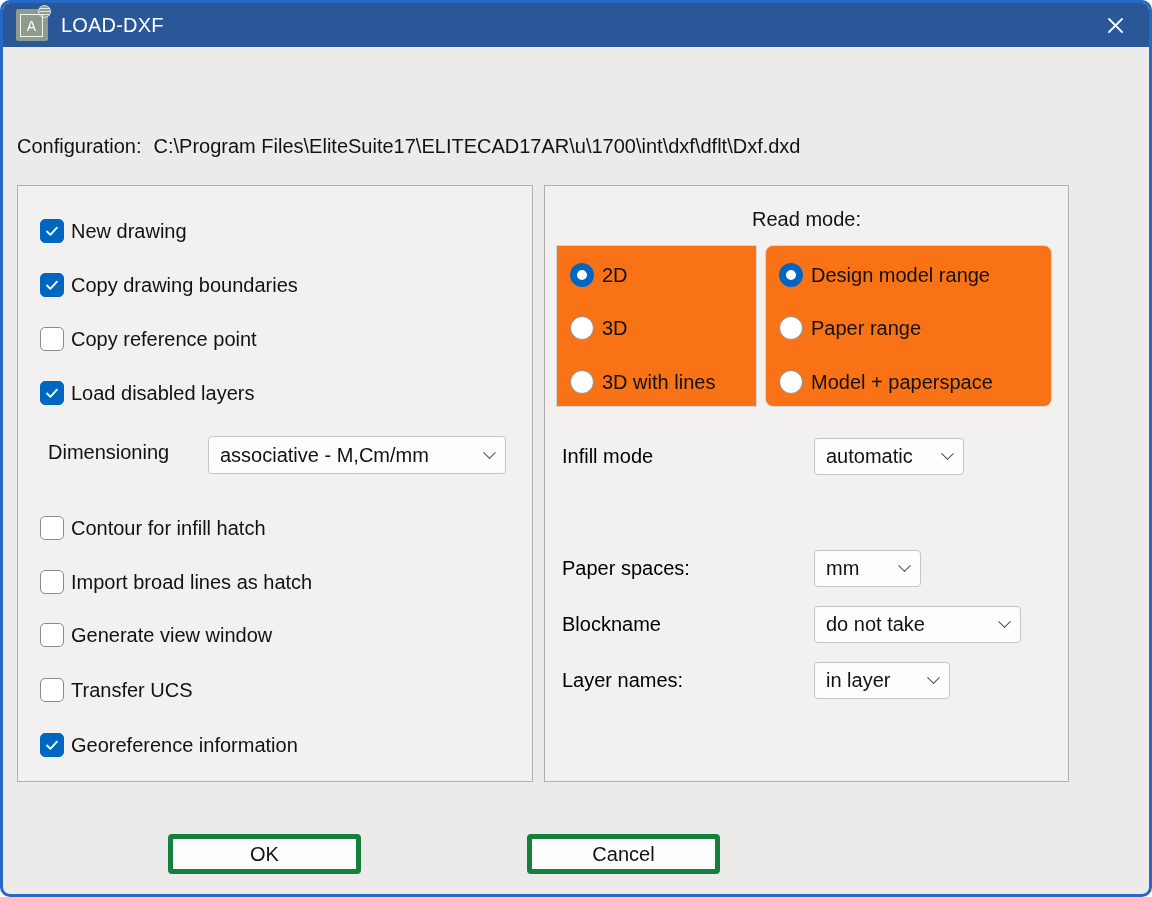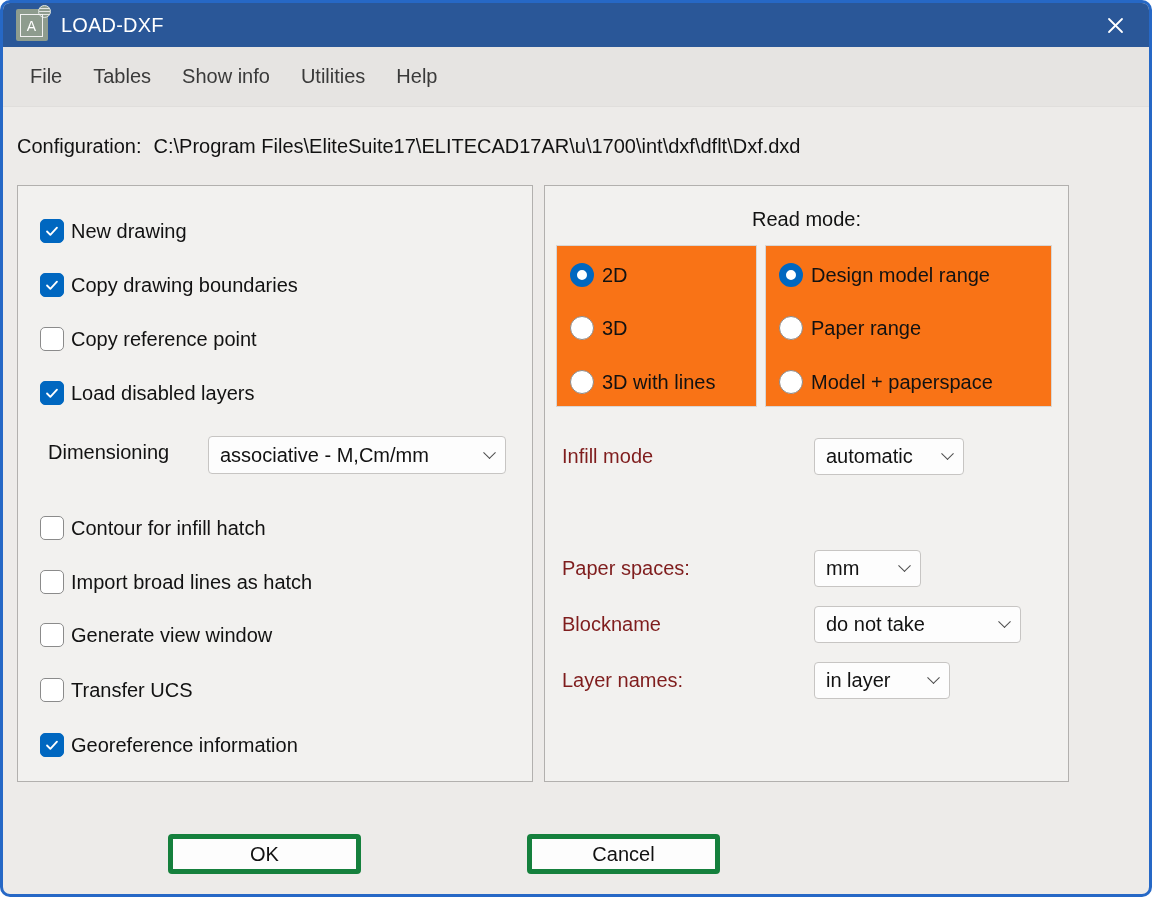--- a/index.html
+++ b/index.html
@@ -73,32 +73,32 @@
   }
   .dim-select { position:absolute; left:190px; top:250px; width:298px; height:38px;gap:15px; }
   .chevron { width:9px; height:9px; border-right:1.8px solid #4e4e4e; border-bottom:1.8px solid #4e4e4e;
              transform:rotate(45deg) translate(-2px,-2px); flex:0 0 auto; margin-left:8px; }
 
   
   .read-mode-title { position:absolute; left:0; right:0; top:22px; text-align:center;
                      font-size:20px; color:#121212; }
   .radio-box { position:absolute; top:59px; height:162px; background:#f97316; border:1px solid #d8d6d4; }
   .radio-box-1 { left:11px;  width:201px; }
-  .radio-box-2 { left:220px; width:287px; }
+  .radio-box-2 { left:220px; width:287px;border-radius:8px; }
   .radio-row { position:absolute; left:13px; display:flex; align-items:center; gap:8px; height:24px; cursor:pointer; }
   .radio {
     width:24px; height:24px; border-radius:50%; background:#ffffff;
     border:1.5px solid #8b8b8b; flex:0 0 auto;
   }
   .radio.selected { border:7px solid #0067c0; }
   .radio-label { font-size:20px; color:#121212; white-space:nowrap; }
 
   
   .set-row { position:absolute; left:17px; right:12px; height:37px; display:flex; align-items:center; }
-  .set-label { font-size:20px; color:#7f1d1d; }
+  .set-label { font-size:20px; color:#000000; }
   .set-select { position:absolute; left:252px; top:0; height:37px; }
 
   
   .btn {
     position:absolute; top:831px; width:193px; height:40px;
     background:#fdfdfd; border:5px solid #15803d; border-radius:4px;
     display:flex; align-items:center; justify-content:center;
     font-size:20px; color:#121212; cursor:pointer;
   }
   .btn-ok { left:165px; }
@@ -116,27 +116,20 @@
     </div>
     <div class="window-title">LOAD-DXF</div>
     <div class="close-btn">
       <svg width="17" height="17" viewBox="0 0 17 17">
         <line x1="2" y1="2" x2="15" y2="15" stroke="#ffffff" stroke-width="1.8" stroke-linecap="round"></line>
         <line x1="15" y1="2" x2="2" y2="15" stroke="#ffffff" stroke-width="1.8" stroke-linecap="round"></line>
       </svg>
     </div>
   </div>
 
-  <div class="menubar">
-    <div class="menu-item">File</div>
-    <div class="menu-item">Tables</div>
-    <div class="menu-item">Show info</div>
-    <div class="menu-item">Utilities</div>
-    <div class="menu-item">Help</div>
-  </div>
 
   <div class="config">
     <span>Configuration:</span>
     <span class="config-path">C:\Program Files\EliteSuite17\ELITECAD17AR\u\1700\int\dxf\dflt\Dxf.dxd</span>
   </div>
 
   <div class="panel panel-left">
 
     <div class="cb-row" style="top:33px">
       <div class="cb-box checked">

